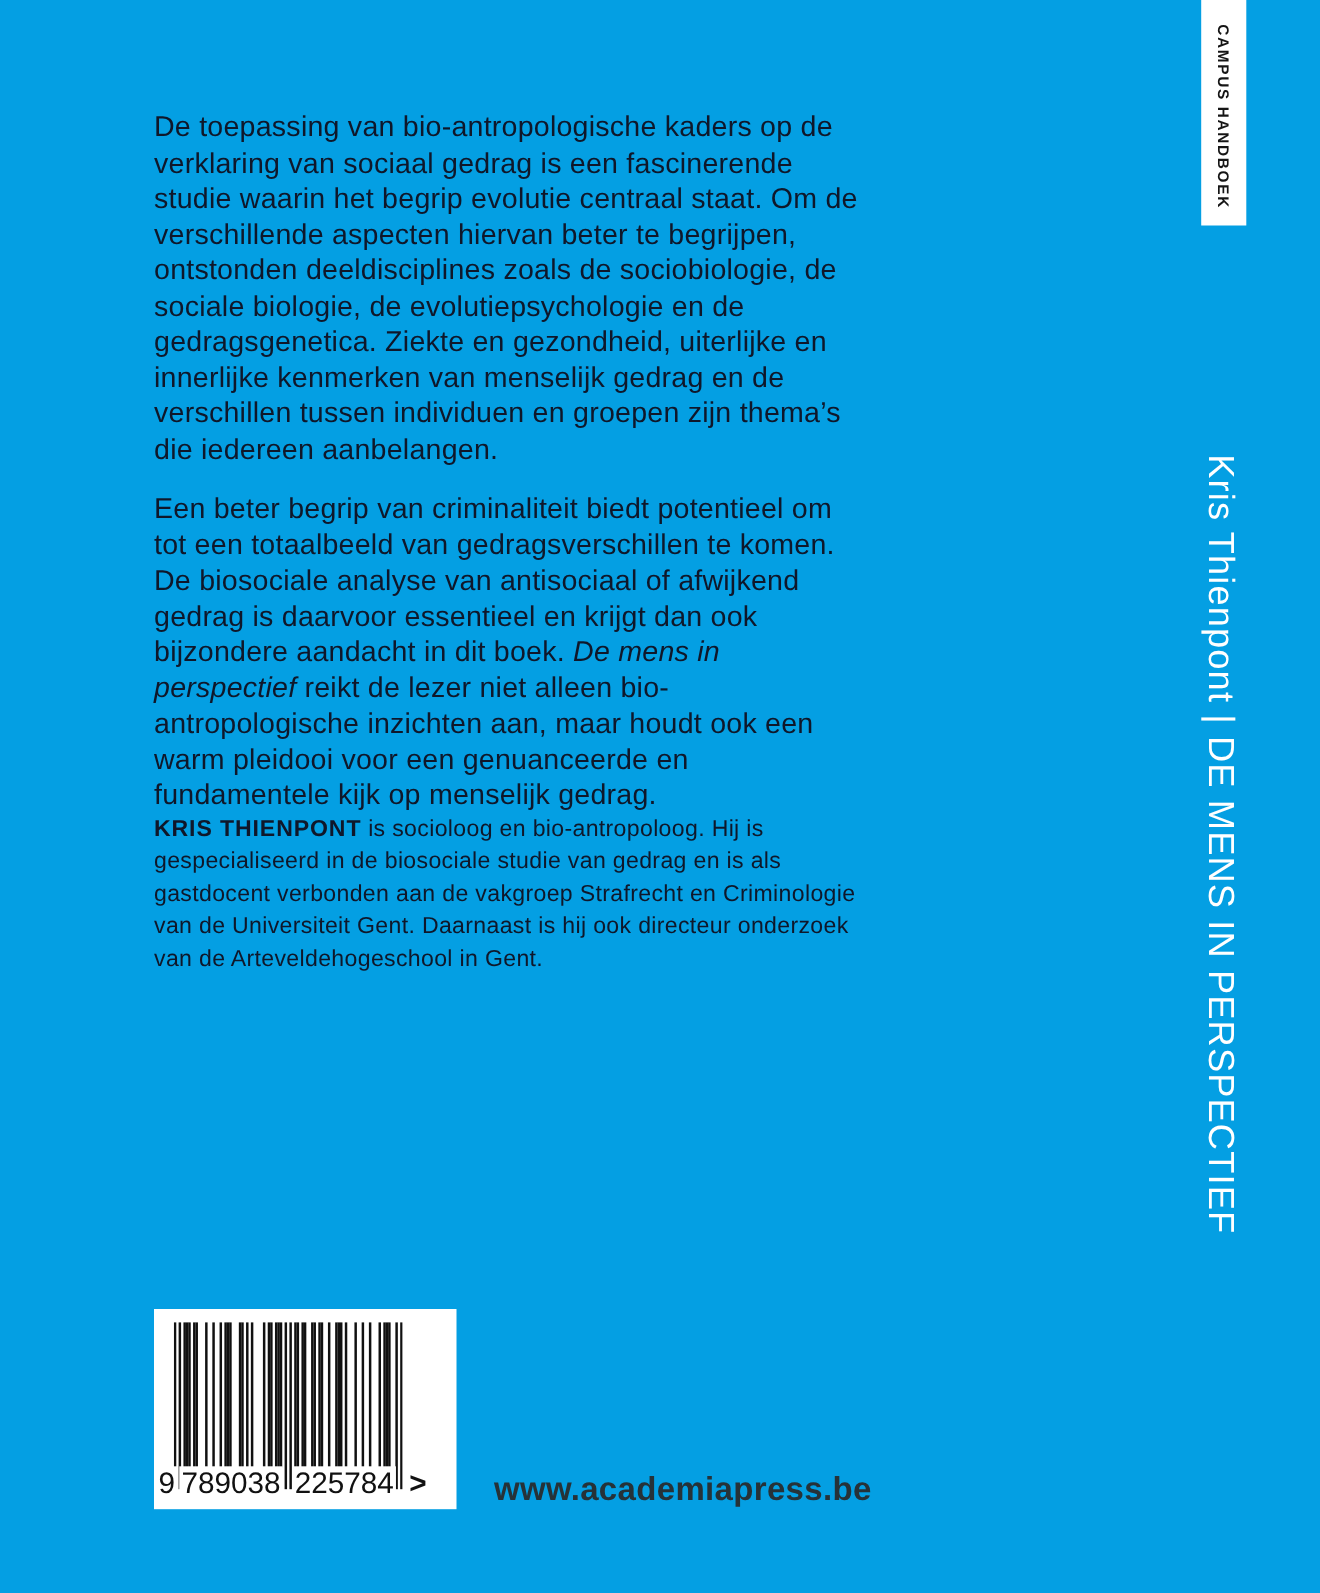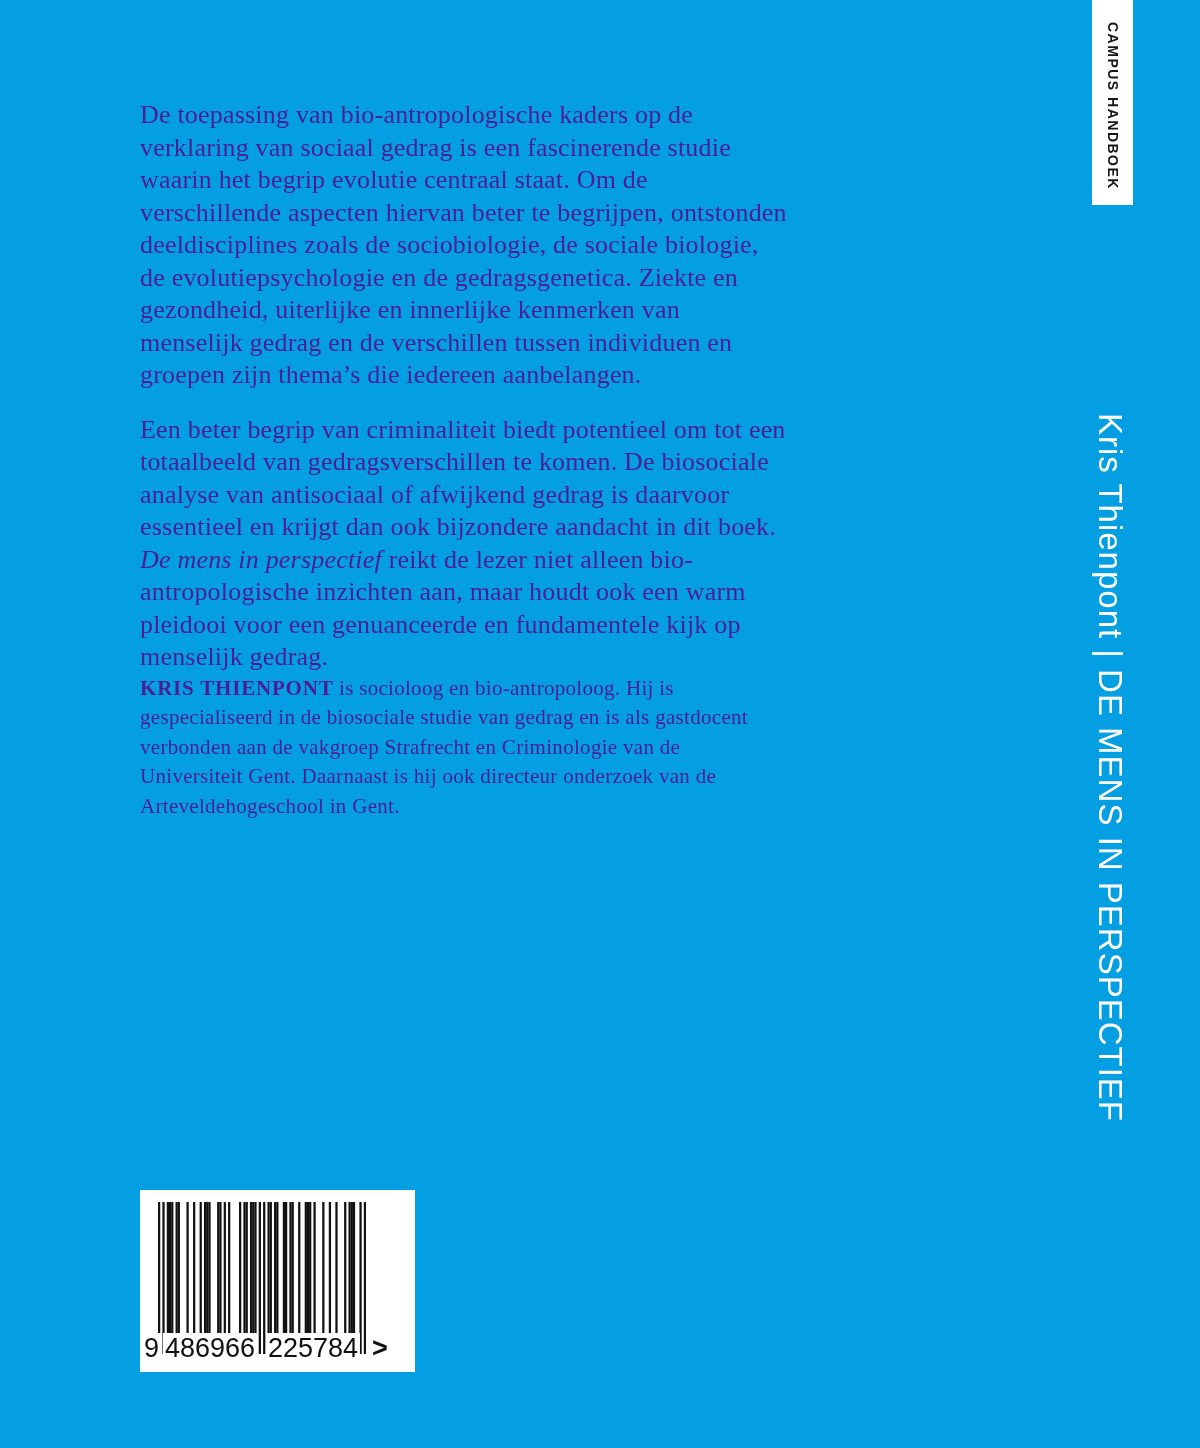--- a/index.html
+++ b/index.html
@@ -19,22 +19,21 @@
     position: absolute;
     left: 140px;
     top: 99px;
     width: 648px;
   }
   .blurb p {
     margin: 0;
     font-size: 26px;
     line-height: 32.5px;
     letter-spacing: 0.2px;
-    color: #4c1d95;
-    font-family: Liberation Serif, serif;
+    color: #0f172a;
   }
   .blurb p.para2 { margin-top: 22px; }
   .blurb p.bio {
     font-size: 21px;
     line-height: 29.5px;
     letter-spacing: 0.3px;
   }
   .blurb .bio strong { font-weight: bold; letter-spacing: 0.8px; }
   .blurb em { font-style: italic; }
 
@@ -204,20 +203,21 @@
         <rect x="170.78" y="0" width="2.25" height="132" fill="#111111"></rect>
         <rect x="177.35" y="0" width="2.25" height="132" fill="#111111"></rect>
         <rect x="186.11" y="0" width="2.25" height="132" fill="#111111"></rect>
         <rect x="190.48" y="0" width="2.25" height="132" fill="#111111"></rect>
         <rect x="192.67" y="0" width="2.25" height="132" fill="#111111"></rect>
         <rect x="194.86" y="0" width="2.25" height="132" fill="#111111"></rect>
         <rect x="201.43" y="0" width="2.25" height="152" fill="#111111"></rect>
         <rect x="205.81" y="0" width="2.25" height="152" fill="#111111"></rect>
       </svg>
     <span class="bc-digit bc-d1">9</span>
-    <span class="bc-digit bc-d2">486966</span>
+    <span class="bc-digit bc-d2">789038</span>
     <span class="bc-digit bc-d3">225784</span>
     <span class="bc-digit bc-d4">&gt;</span>
   </div>
 
+  <div class="website">www.academiapress.be</div>
 
 
 </div>
 
 </body></html>

